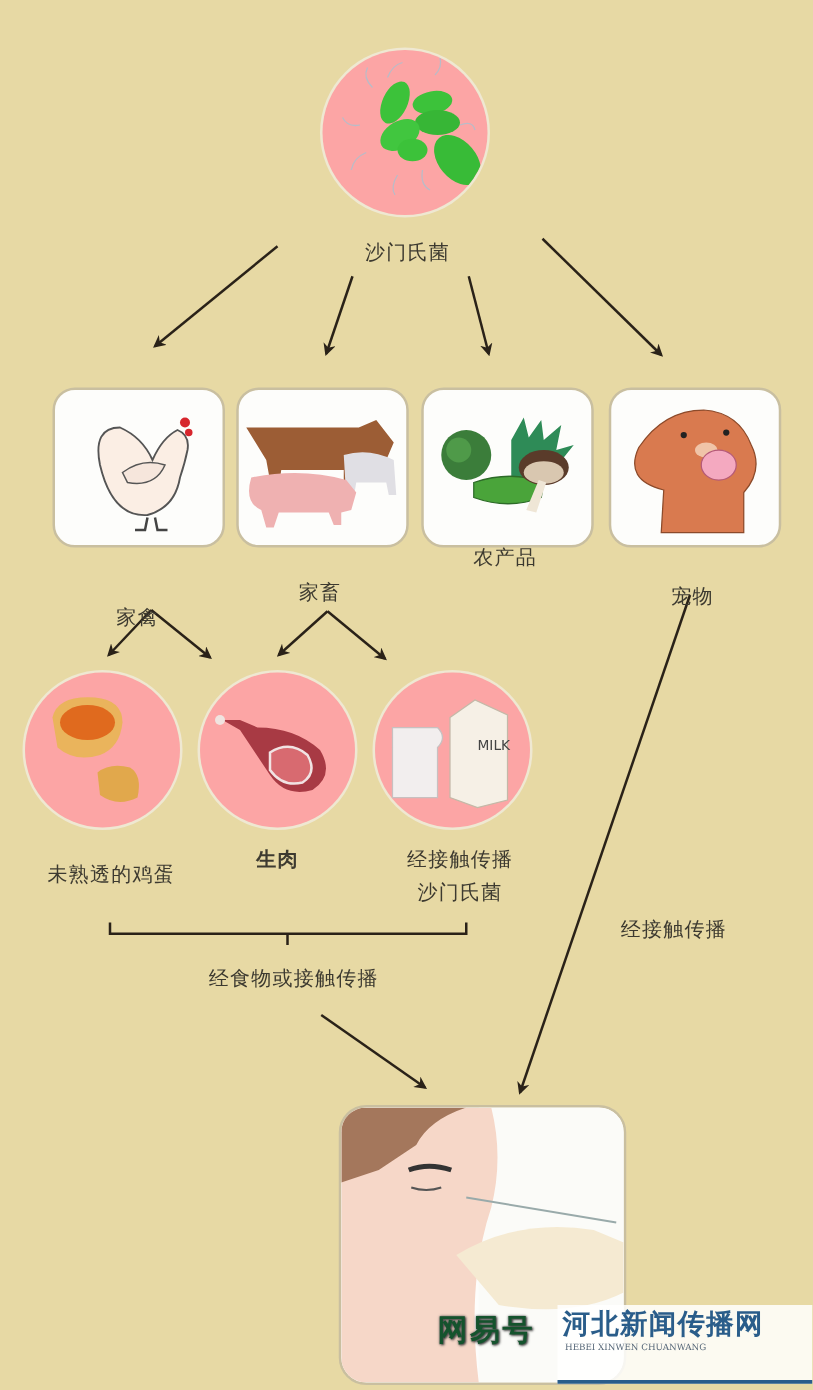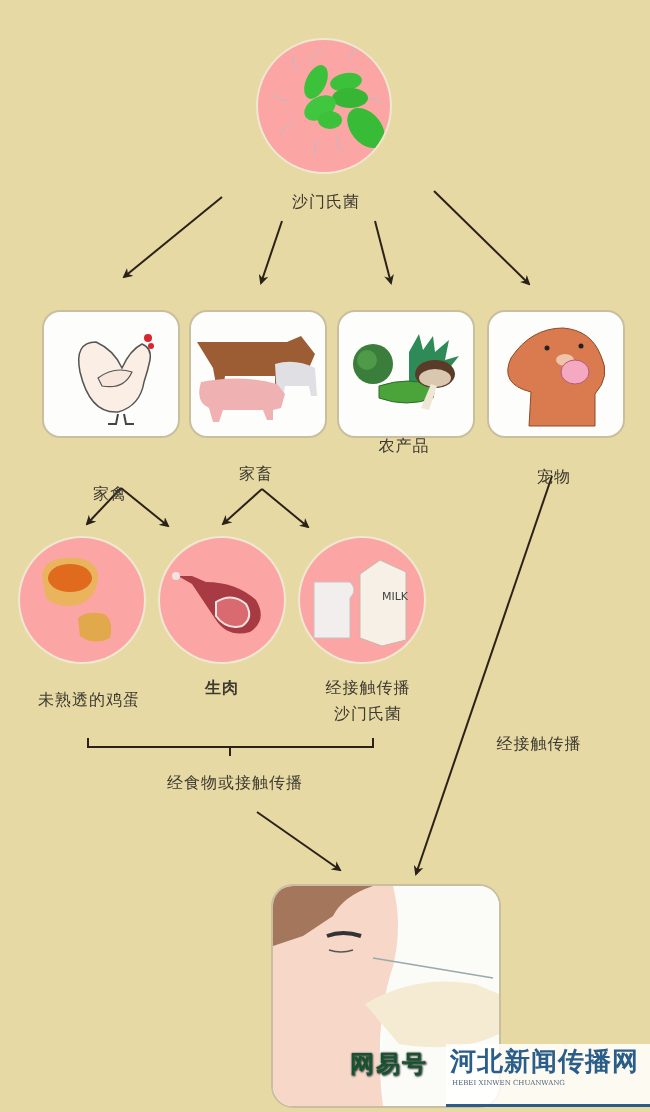--- a/index.html
+++ b/index.html
@@ -144,15 +144,15 @@
     <path d="M0,0 l100,0 q-30,10 -40,30 l-30,20 l-30,10 z" fill="#a4775c"></path>
     <path d="M54,50 q16,-6 34,0" stroke="#333" stroke-width="4" fill="none"></path>
     <path d="M56,64 q12,4 24,0" stroke="#555" stroke-width="1.5" fill="none"></path>
     <path d="M92,118 q50,-30 110,-20 l24,10 l0,40 q-40,20 -100,10 z" fill="#f5ead2"></path>
     <path d="M100,72 l120,20" stroke="#9aa" stroke-width="1.5"></path>
   </svg>
 </div>
 
 <div class="wm" style="left:350px;top:1048px;width:100px;height:40px;font-size:24px;font-weight:bold;color:#14532d;text-shadow:0 0 2px #555,1px 1px 2px #333;letter-spacing:2px;">网易号</div>
 <div class="wm" style="left:446px;top:1044px;width:204px;height:60px;background:rgba(255,255,255,0.85);border-bottom:3px solid #2a5d8a;">
-  <div style="font-size:26px;font-weight:bold;color:#2a5d8a;letter-spacing:1px;padding-left:4px;">河北新闻传播网</div>
+  <div style="font-size:22px;font-weight:bold;color:#2a5d8a;letter-spacing:1px;padding-left:4px;">河北新闻传播网</div>
   <div style="font-size:7px;color:#567;padding-left:6px;font-family:'DejaVu Serif',serif;">HEBEI XINWEN CHUANWANG</div>
 </div>
 
 </body></html>

